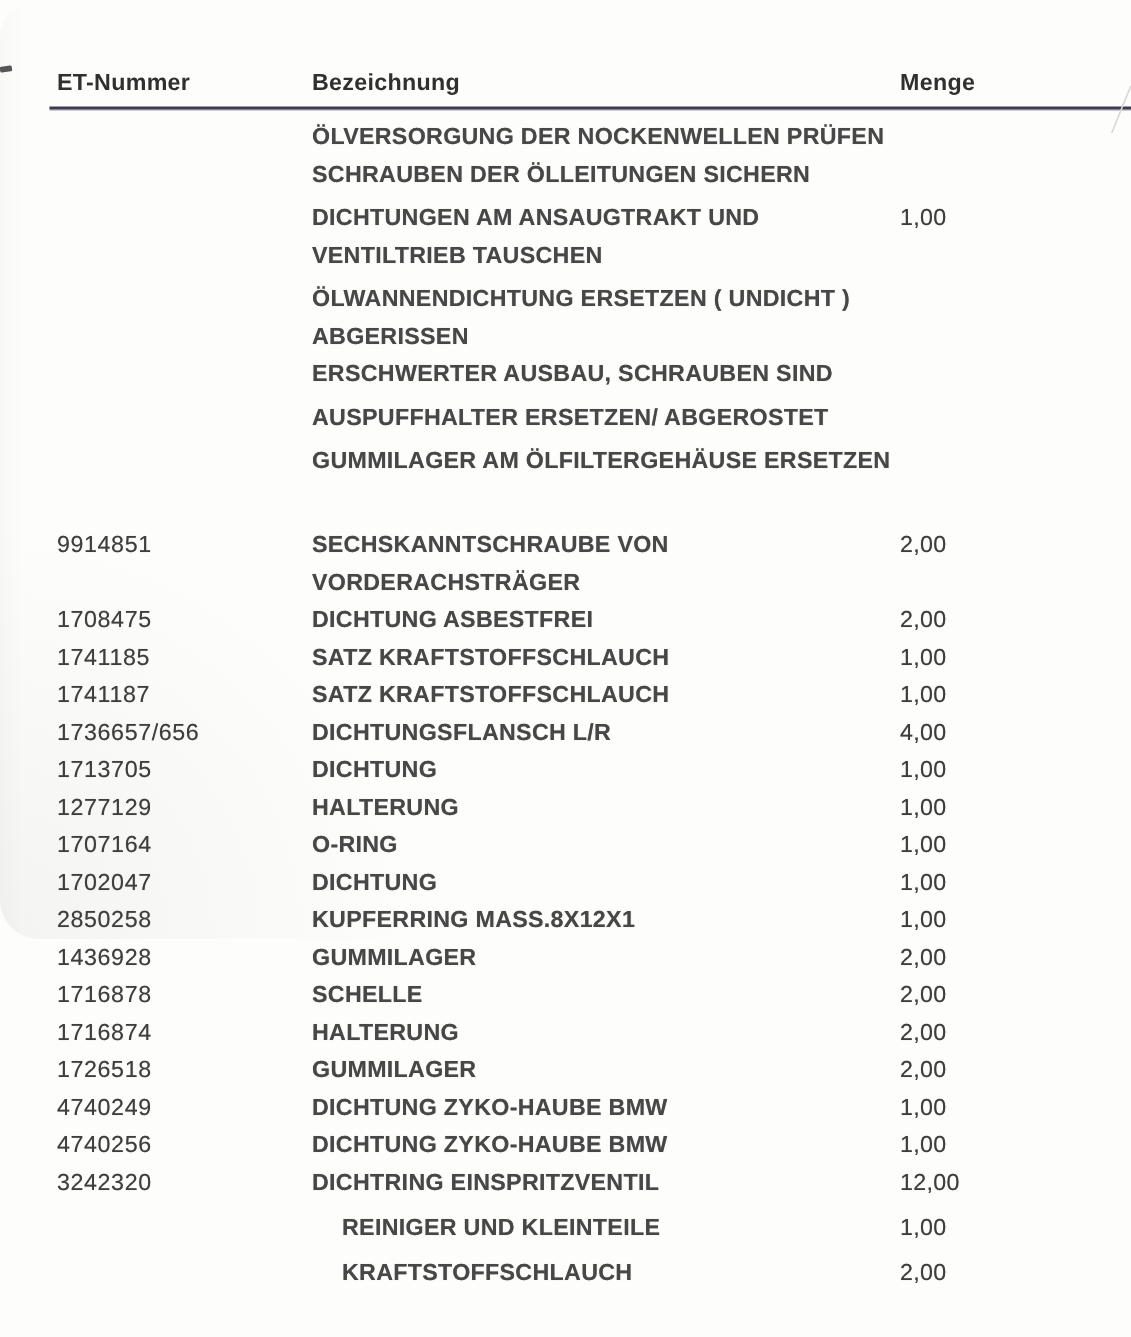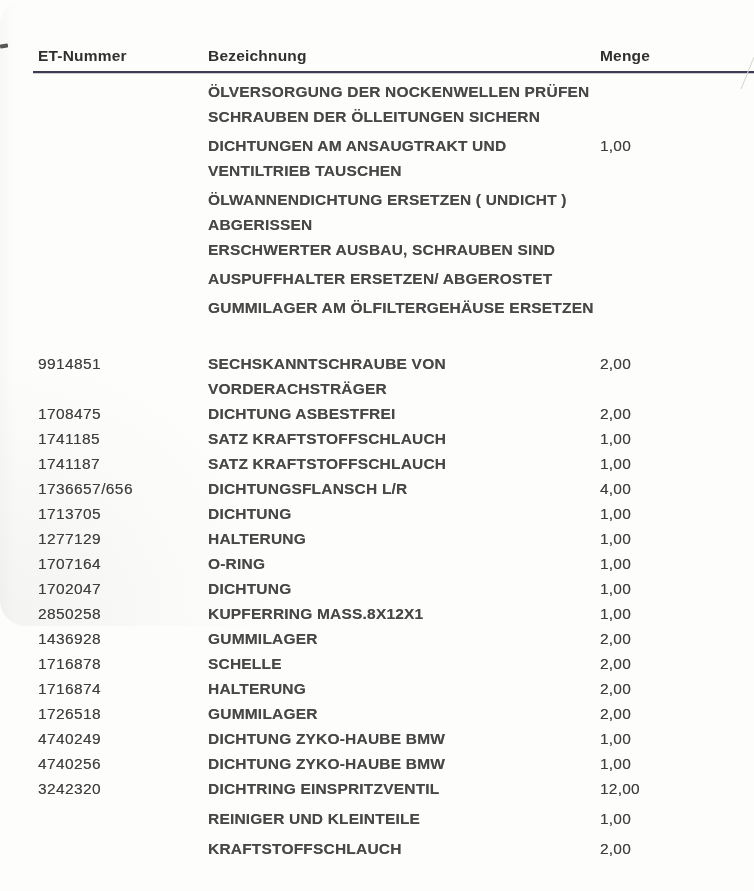--- a/index.html
+++ b/index.html
@@ -52,21 +52,21 @@
   .row{
     display:flex;
     margin-left:38px;
     margin-right:64px;
     align-items:flex-start;
     font-size:15.5px;
     letter-spacing:0.2px;
   }
   .sec-jobs .row{margin-bottom:4px;}
   .sec-parts .row{margin-bottom:0;}
-  .sec-parts .row.gap-top{margin-top:5px;}
+  .sec-parts .row.gap-top{margin-top:5px;gap:20px;}
   .section-gap{height:27px;}
   .cell-et{
     color:#3e3e3e;
     line-height:25px;
     letter-spacing:0.4px;
   }
   .desc-line{
     color:#474747;
     line-height:25px;
     text-shadow:0 0 0.5px rgba(70,70,70,0.55);

